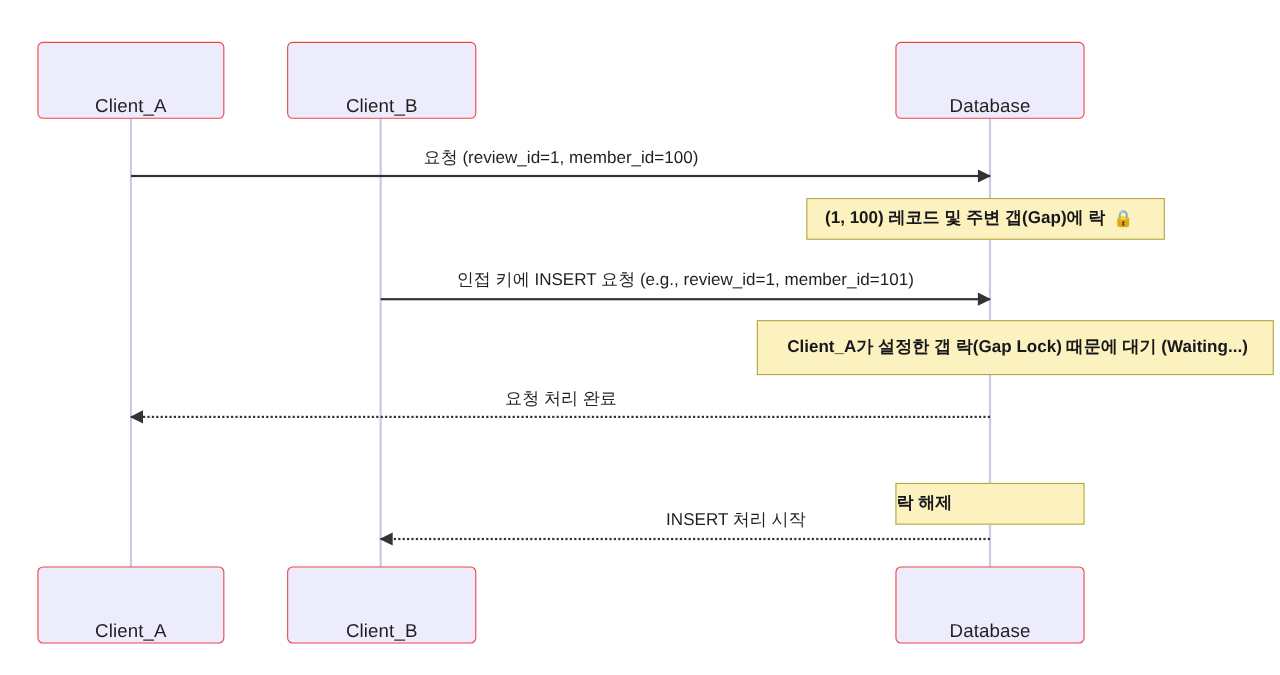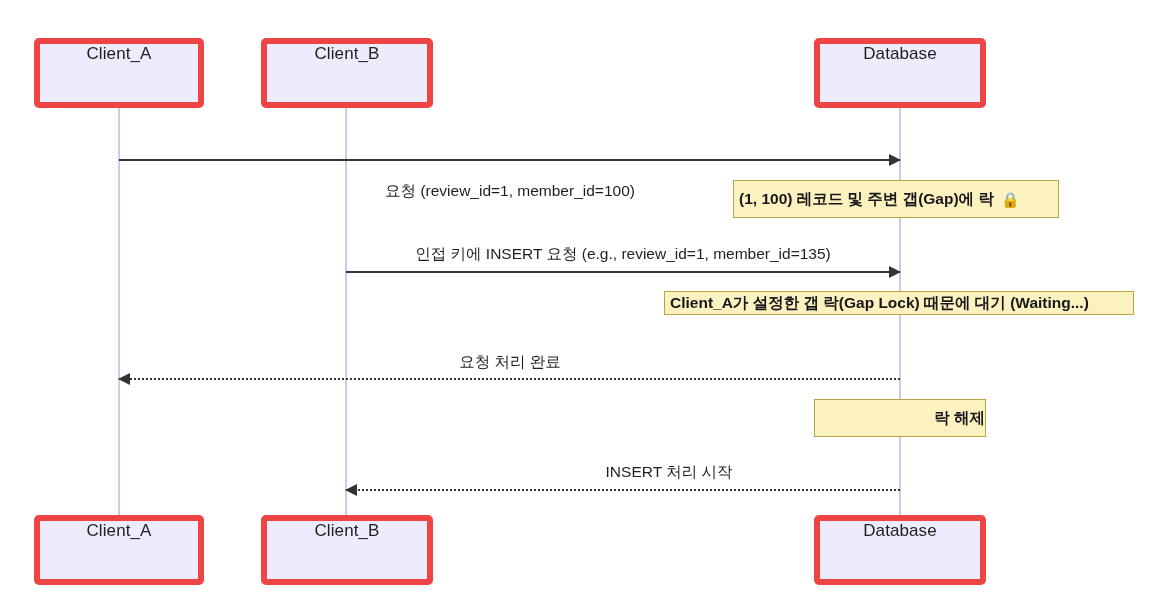--- a/index.html
+++ b/index.html
@@ -21,24 +21,24 @@
   .lifeline {
     position: absolute;
     width: 2px;
     background: #cdc9e8;
   }
   
   .participant {
     position: absolute;
     box-sizing: border-box;
     background: #ececfd;
-    border: 6px solid #ef4444;
+    border: 1px solid #ef4444;
     border-radius: 5px;
     display: flex;
-    align-items: flex-start;
+    align-items: flex-end;
     justify-content: center;
   }
   .participant-label {
     font-size: 17px;
     color: #1f1f1f;
     letter-spacing: 0.1px;
     white-space: nowrap;
   }
   
   .message {
@@ -96,24 +96,25 @@
     align-items: center;
     white-space: nowrap;
   }
   .note-text {
     font-size: 15.5px;
     color: #18181b;
     font-weight: 600;
     line-height: 1.2;
   }
   .note.centered {
-    justify-content: flex-end;
+    justify-content: flex-start;
+    margin-top: 40px;
   }
   .note.padded {
-    padding-left: 5px;
+    padding-left: 16px;
     padding-right: 12px;
   }
   .lock-glyph {
     font-size: 15px;
     margin-left: 7px;
     line-height: 1;
   }
 </style>
 </head>
 <body>
@@ -131,34 +132,34 @@
     <span class="participant-label">Client_B</span>
   </div>
   <div class="participant" style="left:814px; top:38px; width:172px; height:70px;">
     <span class="participant-label">Database</span>
   </div>
 
   <div class="message solid" style="left:119px; top:159px; width:781px;">
     <div class="line"></div>
     <div class="arrowhead right"></div>
   </div>
-  <div class="message-label" style="left:510px; top:133px;margin-top:48px;">요청 (review_id=1, member_id=100)</div>
+  <div class="message-label" style="left:510px; top:133px;">요청 (review_id=1, member_id=100)</div>
 
   <div class="note padded" style="left:733px; top:180px; width:326px; height:38px;">
     <span class="note-text">(1, 100) 레코드 및 주변 갭(Gap)에 락</span>
     <span class="lock-glyph">🔒</span>
   </div>
 
   <div class="message solid" style="left:346px; top:271px; width:554px;">
     <div class="line"></div>
     <div class="arrowhead right"></div>
   </div>
-  <div class="message-label" style="left:623px; top:244px;">인접 키에 INSERT 요청 (e.g., review_id=1, member_id=135)</div>
+  <div class="message-label" style="left:623px; top:244px;">인접 키에 INSERT 요청 (e.g., review_id=1, member_id=101)</div>
 
-  <div class="note padded" style="left:664px; top:291px; width:470px; height:24px;">
+  <div class="note padded" style="left:688px; top:291px; width:470px; height:50px;justify-content:center;">
     <span class="note-text">Client_A가 설정한 갭 락(Gap Lock) 때문에 대기 (Waiting...)</span>
   </div>
 
   <div class="message dotted" style="left:119px; top:378px; width:781px;">
     <div class="line"></div>
     <div class="arrowhead left"></div>
   </div>
   <div class="message-label" style="left:510px; top:352px;text-align:right;">요청 처리 완료</div>
 
   <div class="note centered" style="left:814px; top:399px; width:172px; height:38px;">

